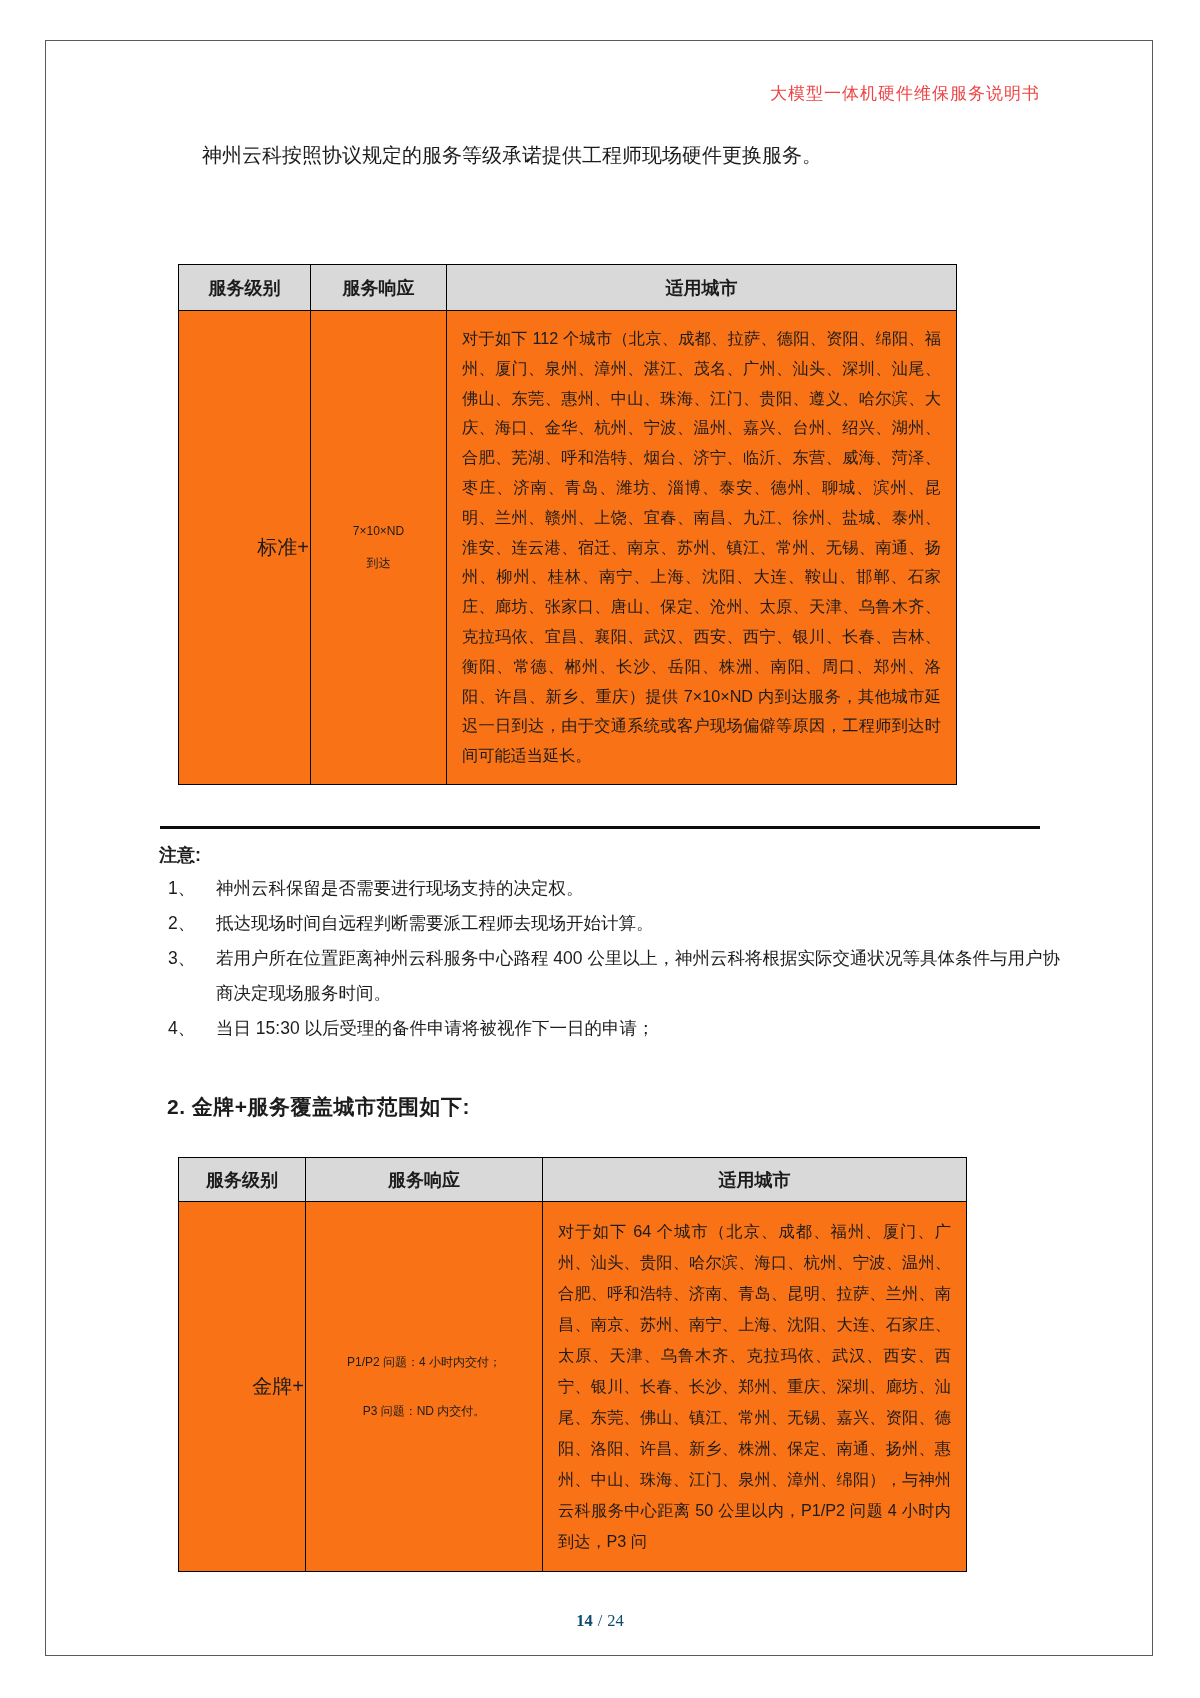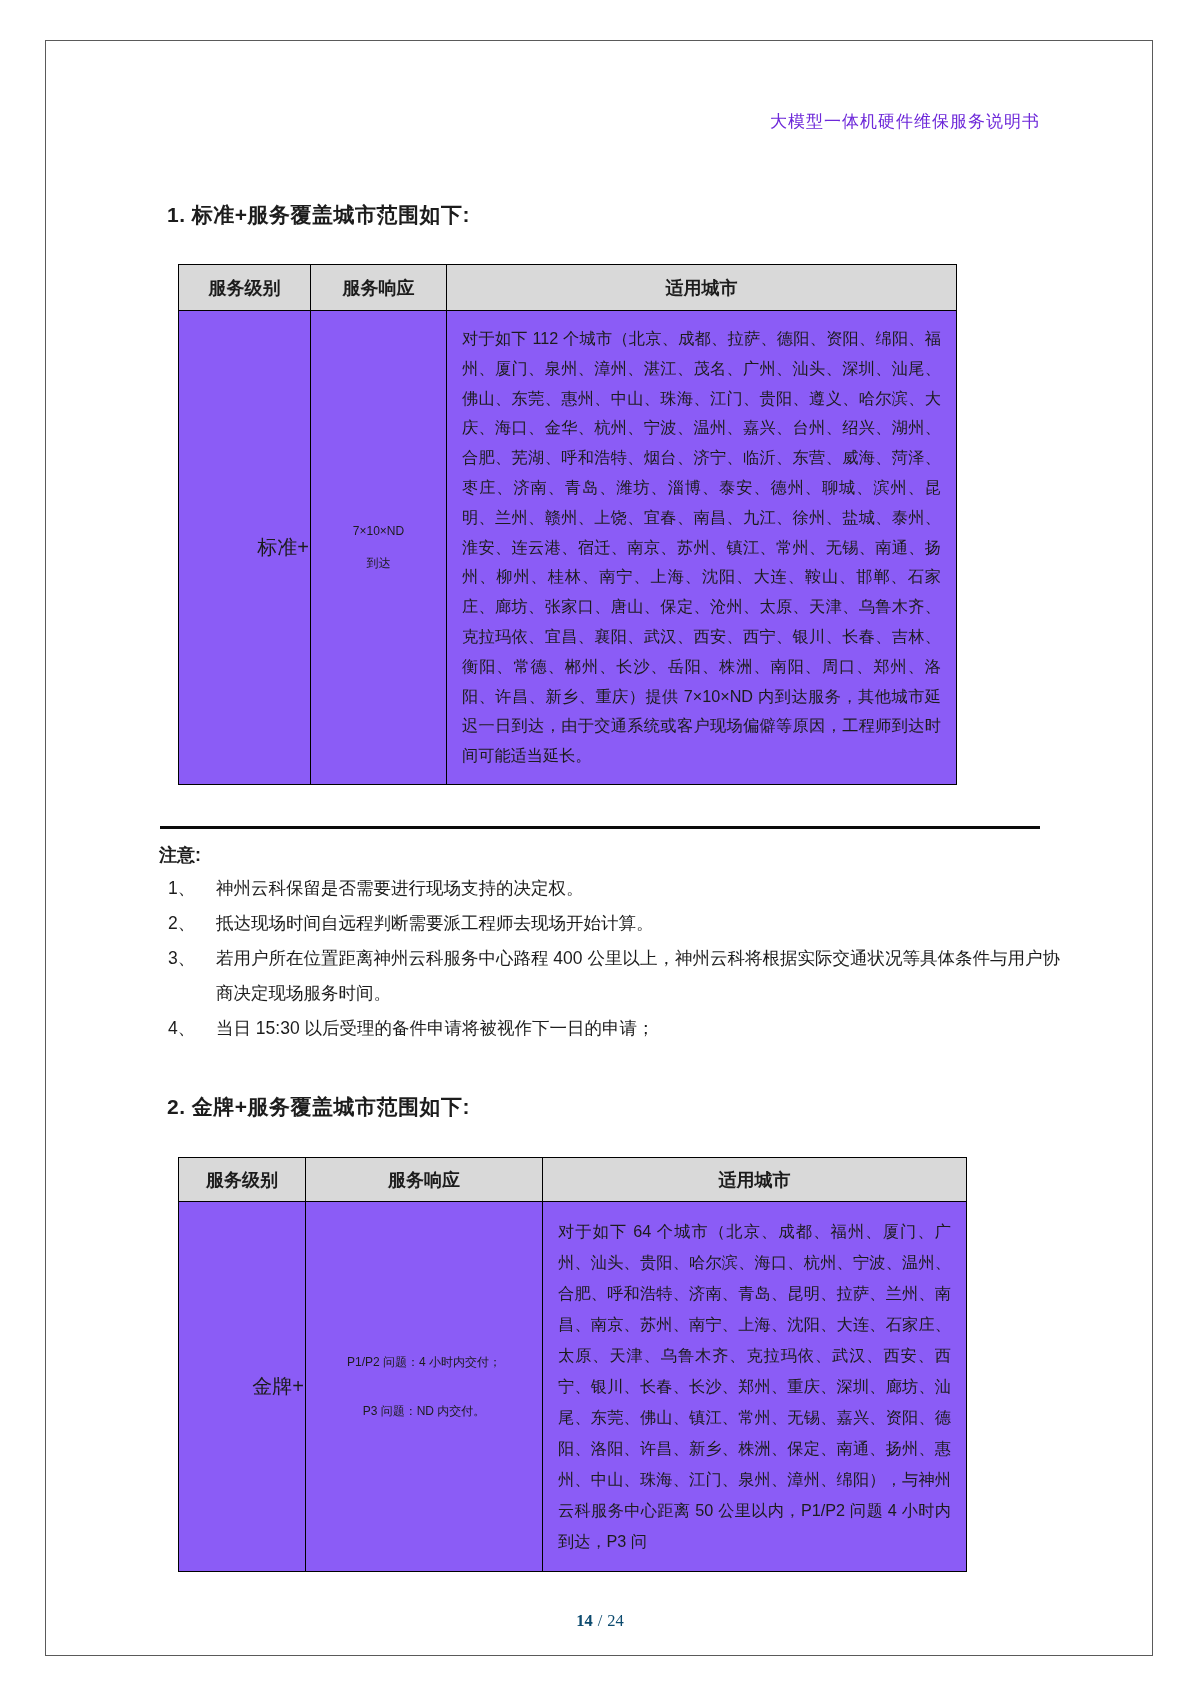--- a/index.html
+++ b/index.html
@@ -8,31 +8,31 @@
     font-family:"Liberation Sans","DejaVu Sans",sans-serif; color:#1c1c1c;
     overflow:hidden;
   }
   .frame {
     position:absolute; left:45px; top:40px; width:1108px; height:1616px;
     border:1px solid #5a5a5a; box-sizing:border-box;
   }
   .header-title {
     position:absolute; top:82px; right:160px;
     font-family:"Liberation Serif","DejaVu Serif",serif;
-    font-size:17px; color:#6d28d9; letter-spacing:1px;margin-top:28px;
+    font-size:17px; color:#ef4444; letter-spacing:1px;
   }
   .intro {
     position:absolute; left:202px; top:141px; margin:0;
     font-size:20px; line-height:28px;
   }
   .sec { position:absolute; margin:0; font-size:21px; font-weight:700; letter-spacing:0.5px; }
   .sec1 { left:167px; top:201px; }
   .sec2 { left:167px; top:1093px; }
 
-  table { position:absolute; border-collapse:collapse; table-layout:fixed; background:#8b5cf6; }
+  table { position:absolute; border-collapse:collapse; table-layout:fixed; background:#f97316; }
   .t1 { left:178px; top:264px; width:778px; }
   .t2 { left:178px; top:1157px; width:788px; }
   th, td { border:1.5px solid #000; }
   th { background:#d9d9d9; font-size:18px; font-weight:700; padding:0; text-align:center; }
   .t1 th { height:45px; }
   .t2 th { height:43px; }
   td.lvl  { text-align:right; vertical-align:middle; font-size:20px; }
   td.resp { text-align:center; vertical-align:middle; font-size:12px; line-height:32px; padding:0 12px; }
   td.cities {
     vertical-align:top; padding:13px 15px; font-size:16.2px;
@@ -57,22 +57,22 @@
   .footer .sep { margin:0 5px; }
 </style>
 </head>
 <body>
 
 <div class="page">
   <div class="frame"></div>
 
   <div class="header-title">大模型一体机硬件维保服务说明书</div>
 
+  <p class="intro">神州云科按照协议规定的服务等级承诺提供工程师现场硬件更换服务。</p>
 
-  <h2 class="sec sec1">1. 标准+服务覆盖城市范围如下:</h2>
 
   <table class="t1">
     <colgroup>
       <col style="width:132px">
         <col style="width:136px">
         <col style="width:510px">
     </colgroup>
     <thead>
       <tr>
         <th>服务级别</th>

